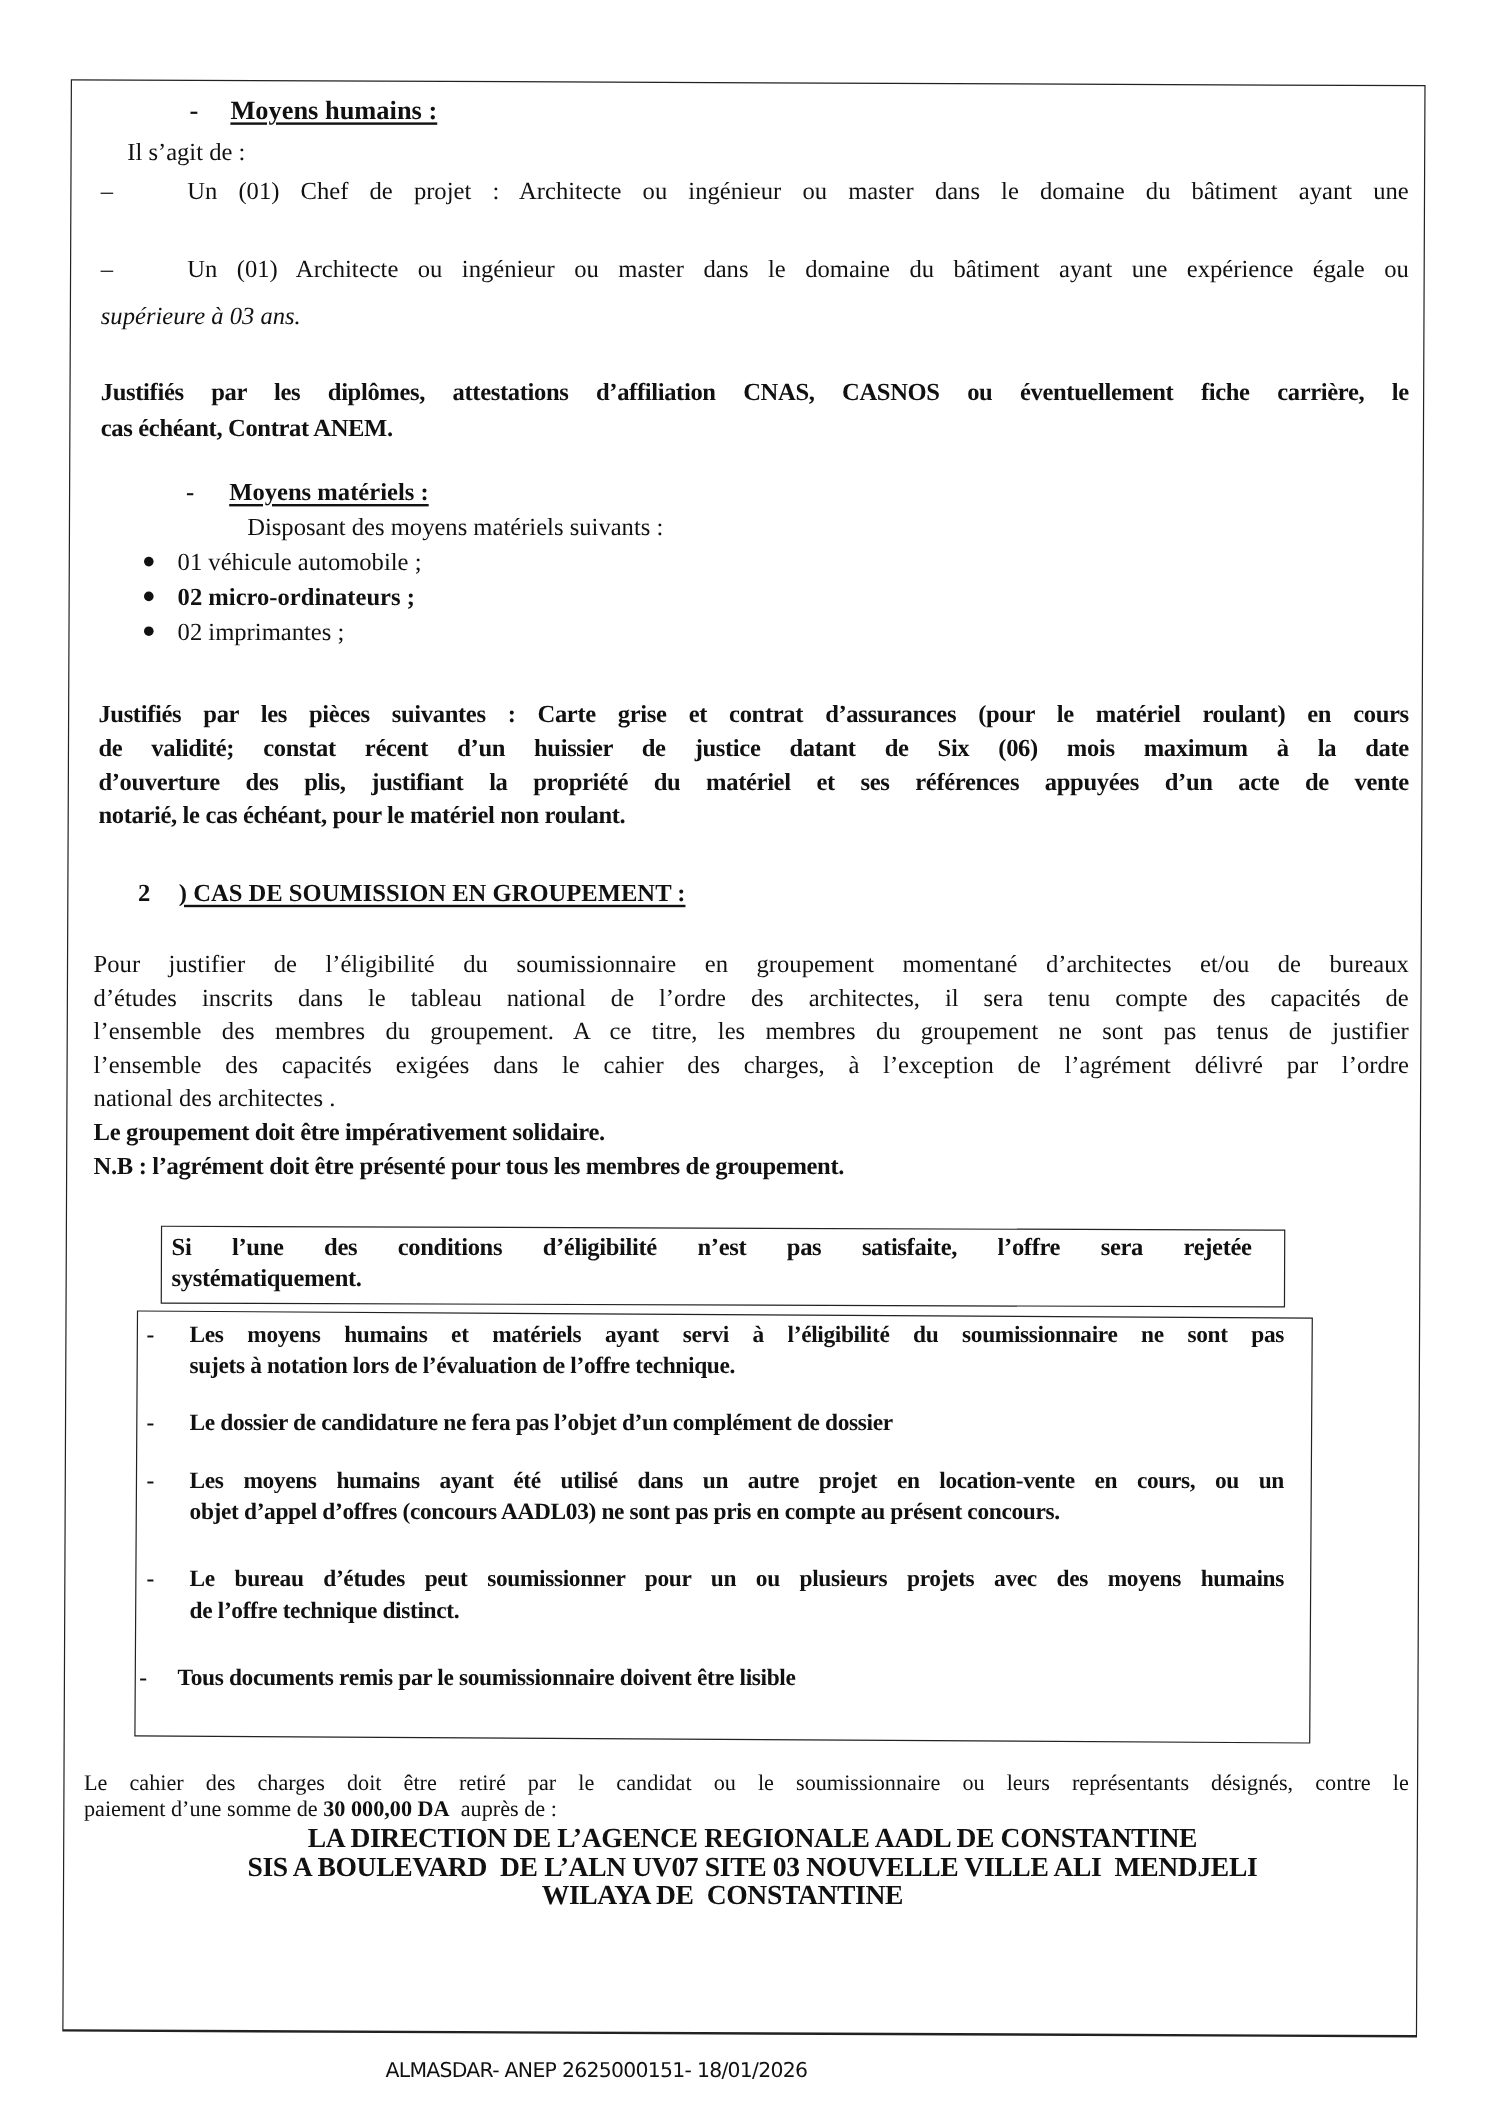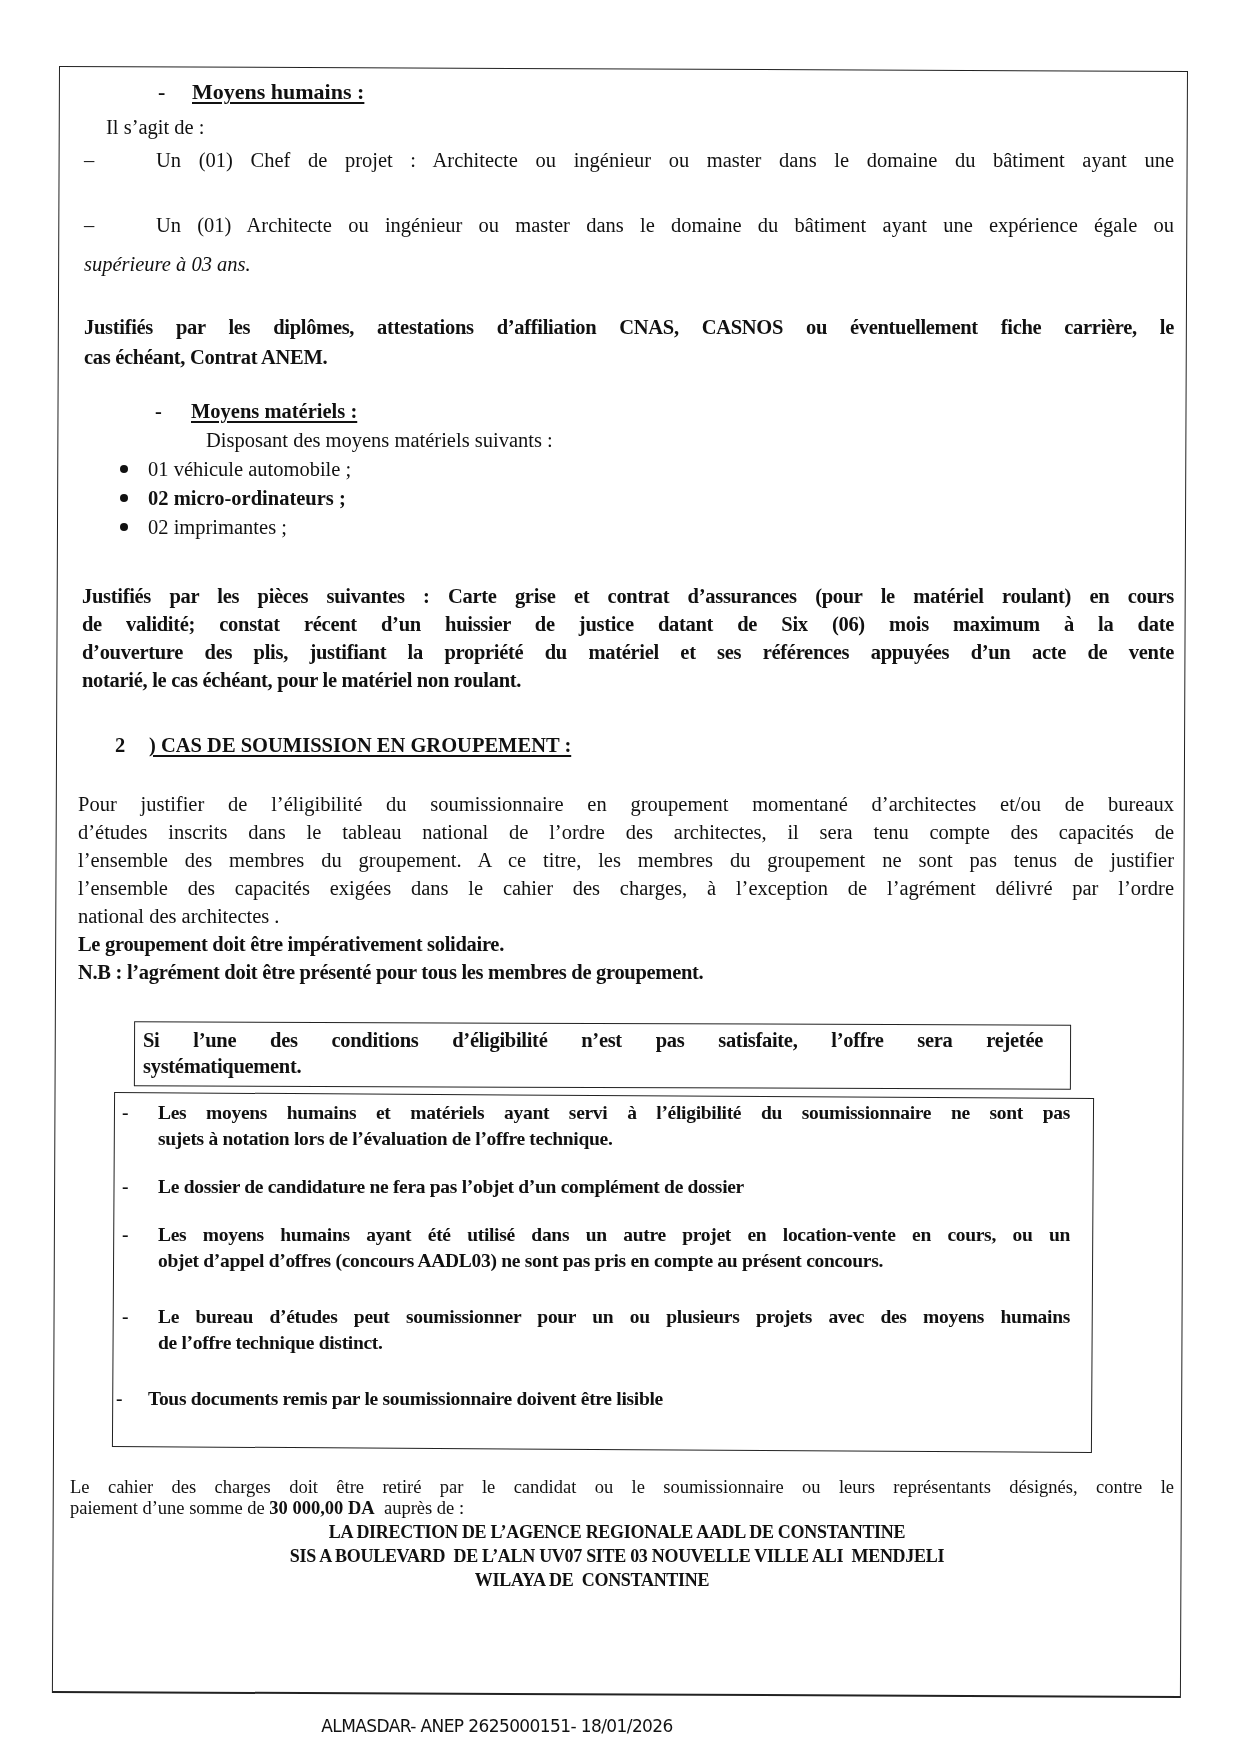--- a/index.html
+++ b/index.html
@@ -131,19 +131,19 @@
         <span style="width:32px;flex:none;">-</span>
         <span>Tous documents remis par le soumissionnaire doivent être lisible</span>
       </div>
   </div>
 </div>
 
 <div class="abs" style="left:70px; top:1477px; width:1104px; font-size:18.5px; line-height:21px;">
   <div class="just">Le cahier des charges doit être retiré par le candidat ou le soumissionnaire ou leurs représentants désignés, contre le</div>
   <div><span>paiement d’une somme de </span><span class="b">30 000,00 DA</span><span style="white-space:pre;">  auprès de :</span></div>
 </div>
-<div class="abs center boldcond" style="left:70px; top:1520px; width:1104px; font-size:18px; line-height:24px;">
+<div class="abs center boldcond" style="left:80px; top:1520px; width:1104px; font-size:23px; line-height:24px;">
   <div style="margin-left:-10px;">LA DIRECTION DE L’AGENCE REGIONALE AADL DE CONSTANTINE</div>
   <div style="white-space:pre; margin-left:-10px;">SIS A BOULEVARD  DE L’ALN UV07 SITE 03 NOUVELLE VILLE ALI  MENDJELI</div>
   <div style="white-space:pre; margin-left:-60px;">WILAYA DE  CONSTANTINE</div>
 </div>
 
 <div class="abs footer-note center" style="left:0; width:994px; top:1716px;">ALMASDAR- ANEP 2625000151- 18/01/2026</div>
 
 </body></html>

